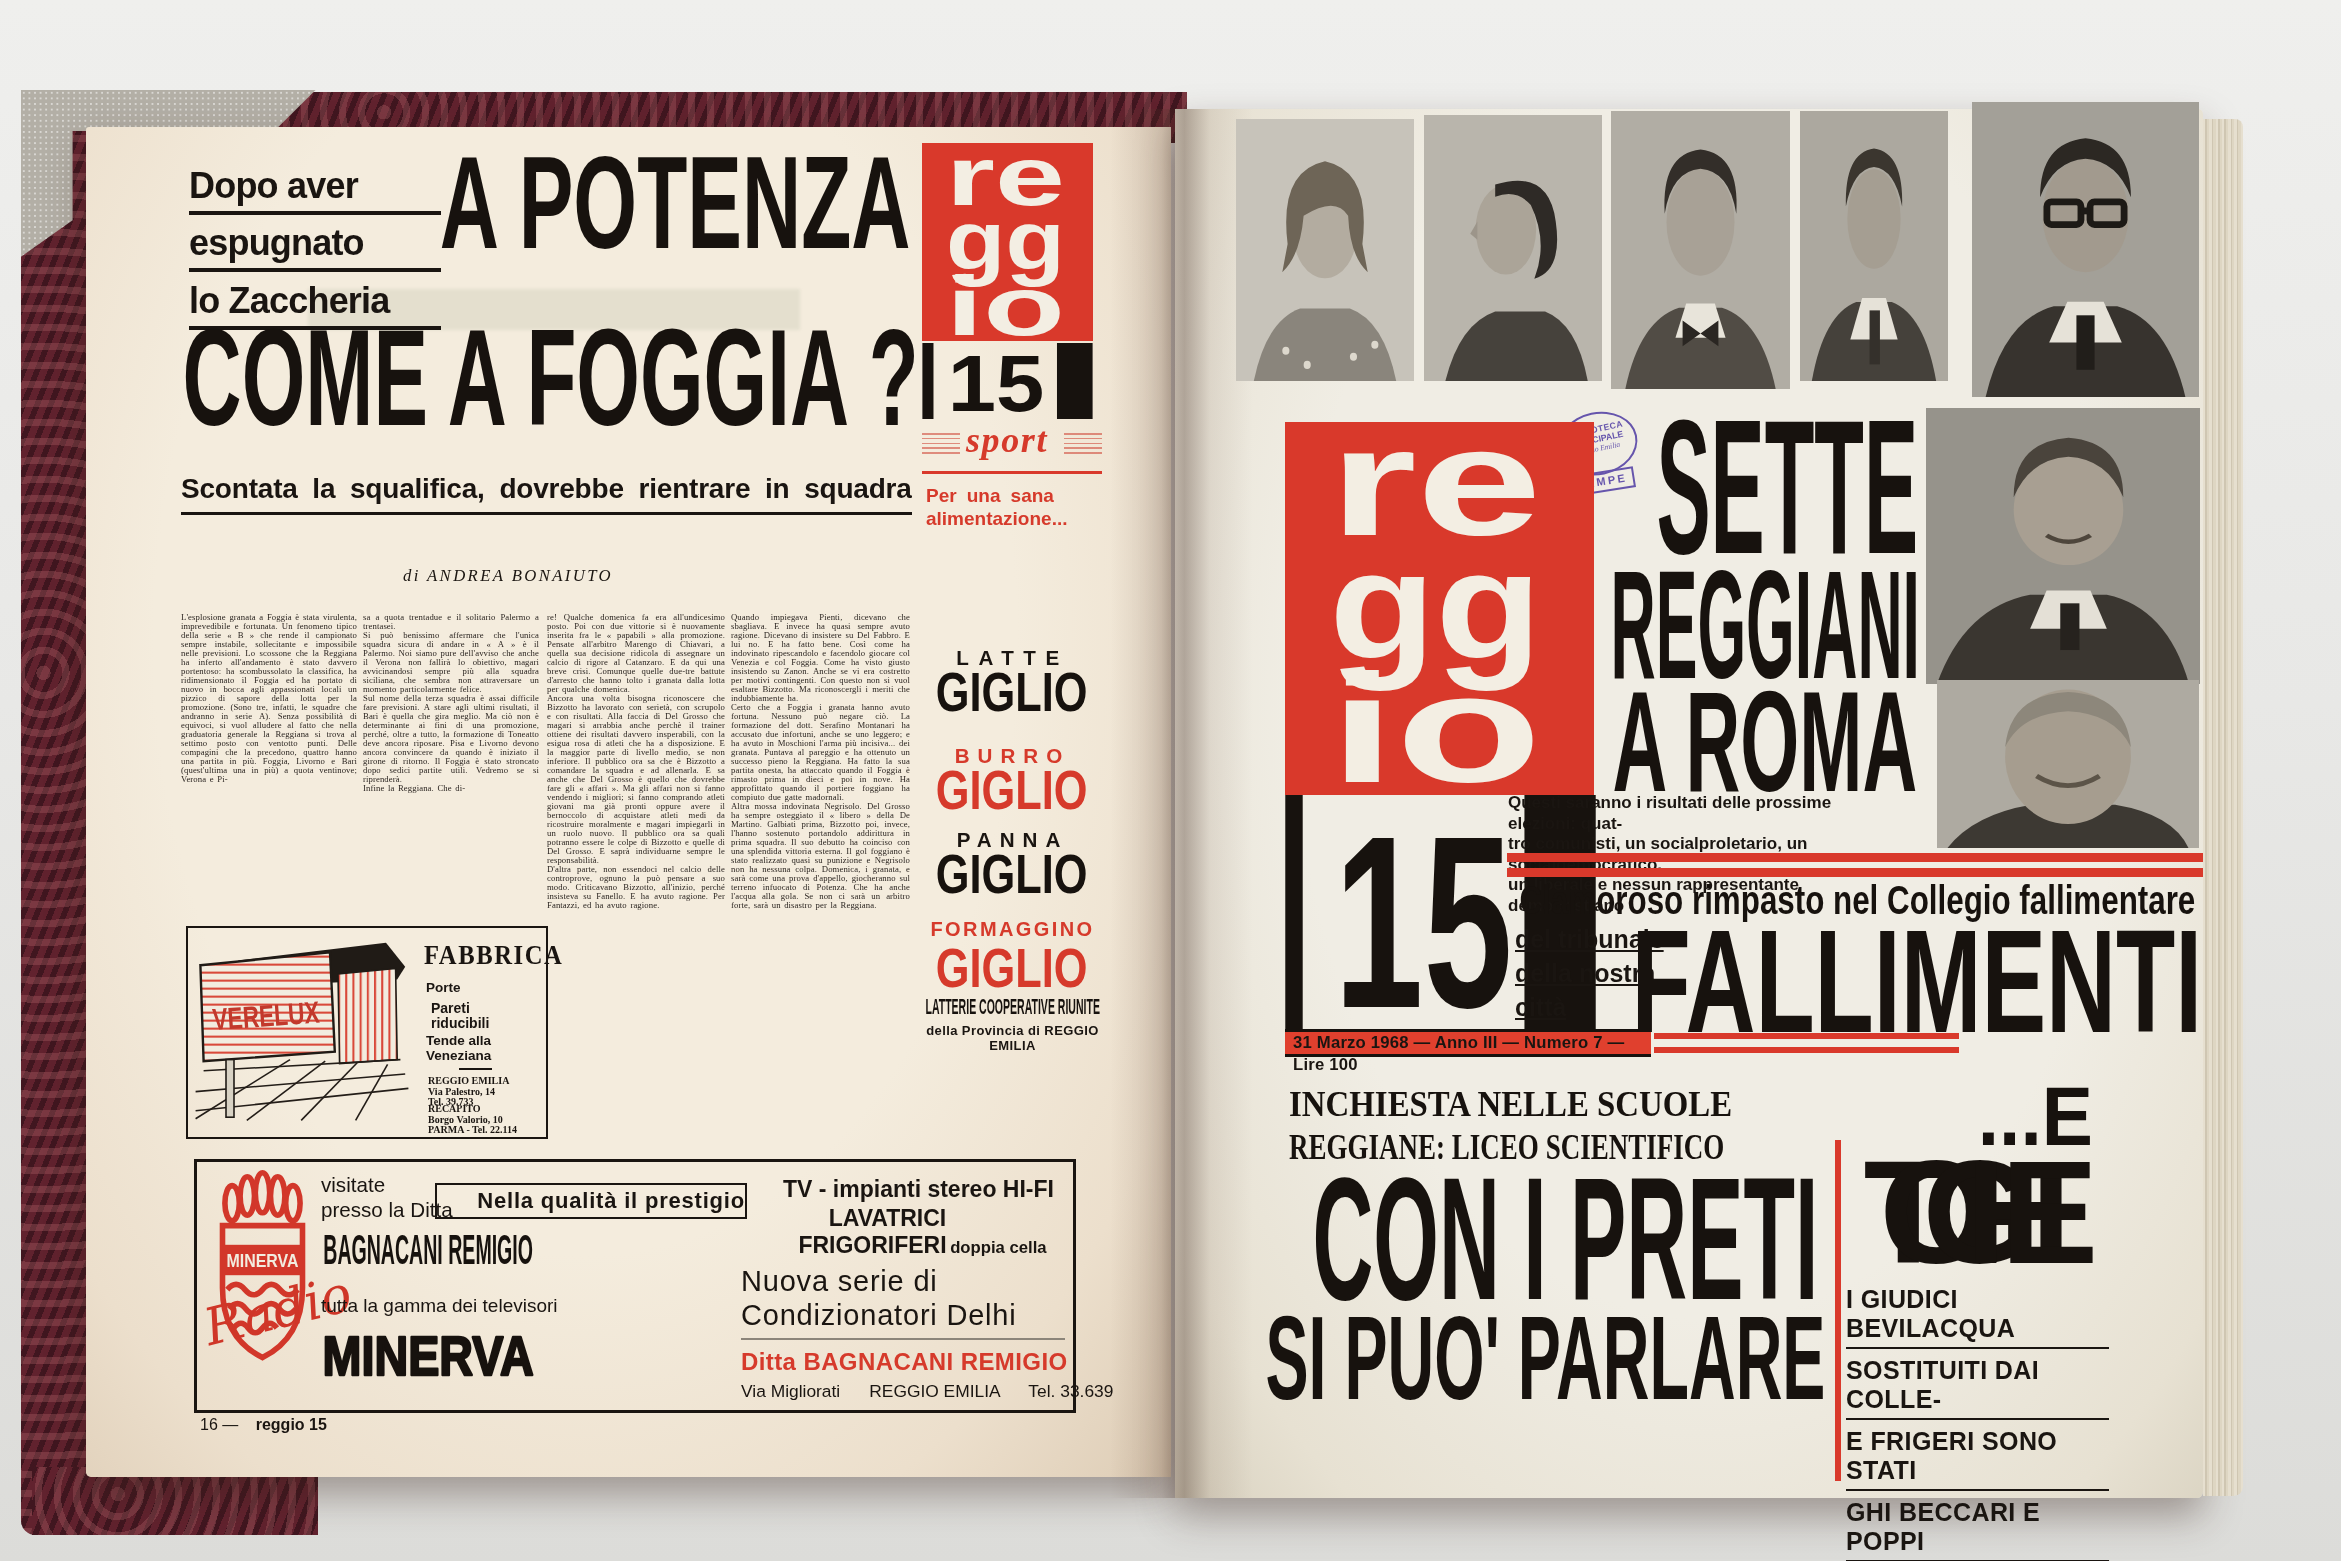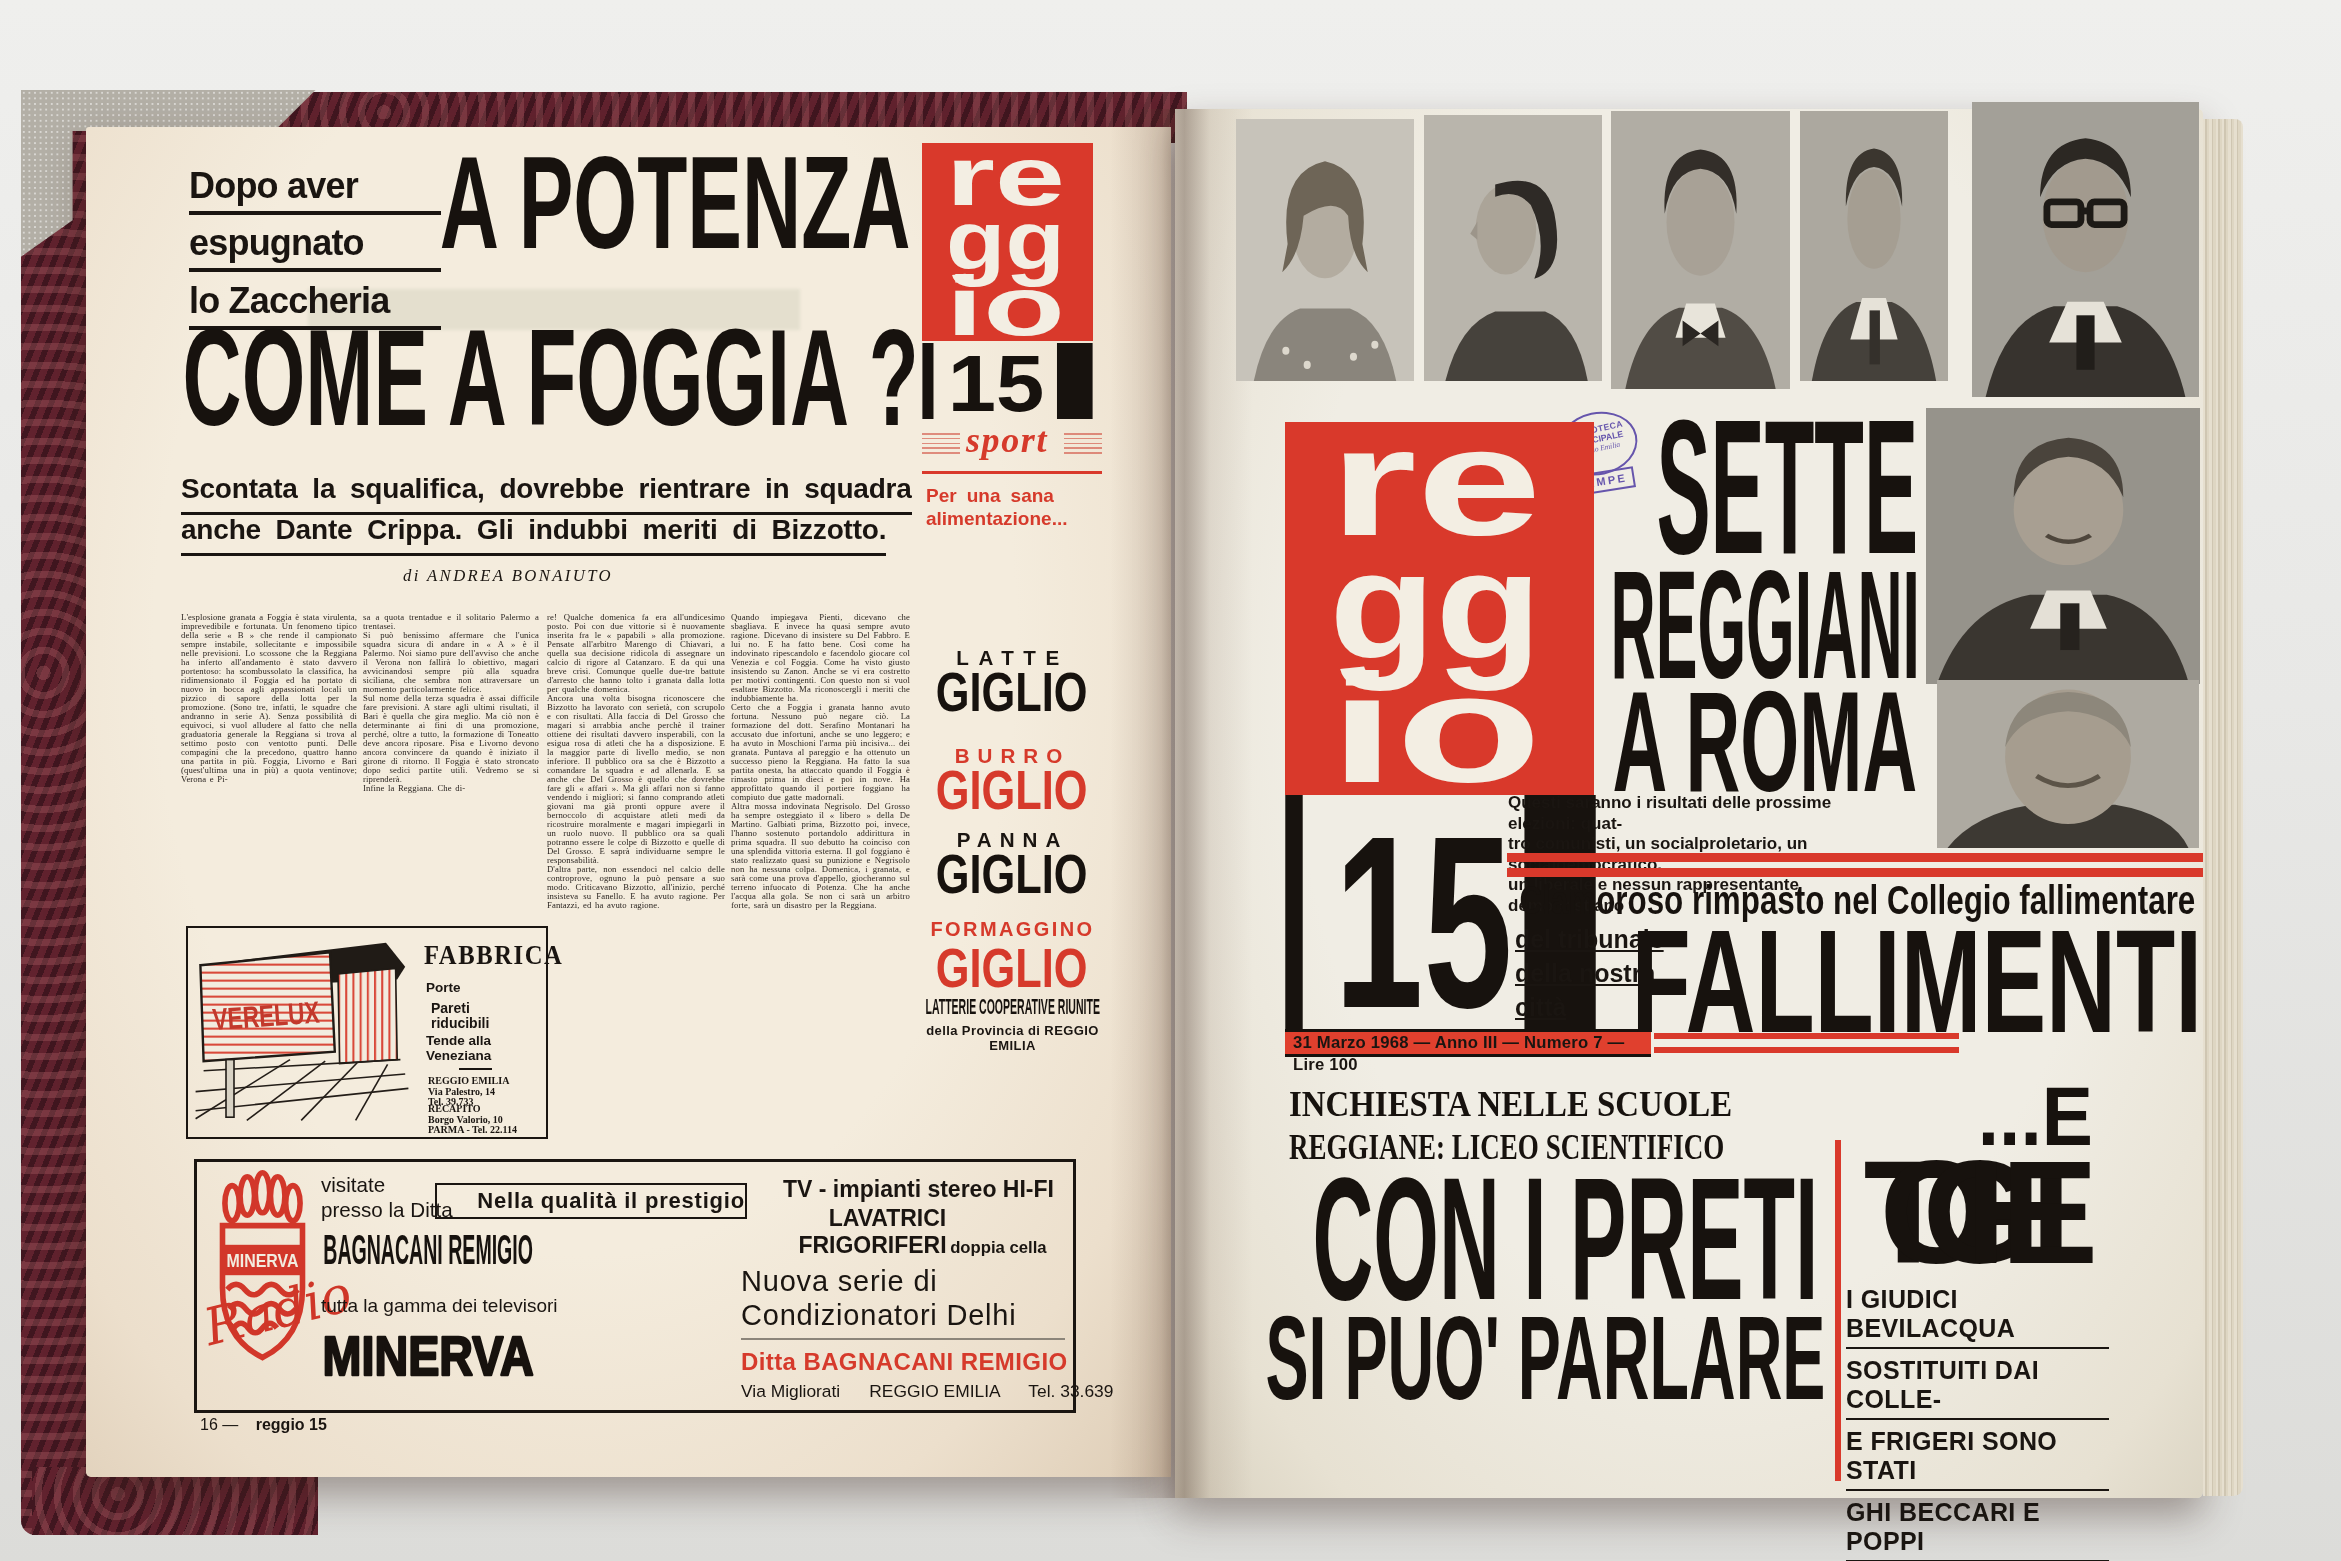--- a/index.html
+++ b/index.html
@@ -70,23 +70,20 @@
   <svg class="abs ht" style="left:438px;top:151px;" width="479" height="111" viewBox="0 0 604 140">
     <text x="2" y="122" font-size="165" textLength="594" lengthAdjust="spacingAndGlyphs">A POTENZA</text>
   </svg>
   <svg class="abs ht" style="left:181px;top:324px;" width="744" height="115" viewBox="0 0 938 145">
     <text x="2" y="127" font-size="172" textLength="928" lengthAdjust="spacingAndGlyphs">COME A FOGGIA ?</text>
   </svg>
 
   <div class="abs" style="left:181px;top:473px;">
     <span class="subline">Scontata la squalifica, dovrebbe rientrare in squadra</span>
   </div>
-  <div class="abs" style="left:181px;top:514px;">
-    <span class="subline">anche Dante Crippa. Gli indubbi meriti di Bizzotto.</span>
-  </div>
 
   <div class="abs serif ink" style="left:397px;top:566px;width:222px;text-align:center;font-style:italic;font-size:16.7px;letter-spacing:2.4px;">di ANDREA BONAIUTO</div>
 
   <div class="abs bodycol" style="left:181px;top:613px;width:176px;height:306px;">L'esplosione granata a Foggia è stata virulenta, imprevedibile e fortunata. Un fenomeno tipico della serie « B » che rende il campionato sempre instabile, sollecitante e impossibile nelle previsioni. Lo scossone che la Reggiana ha inferto all'andamento è stato davvero portentoso: ha scombussolato la classifica, ha ridimensionato il Foggia ed ha portato di nuovo in bocca agli appassionati locali un pizzico di sapore della lotta per la promozione. (Sono tre, infatti, le squadre che andranno in serie A). Senza possibilità di equivoci, si vuol alludere al fatto che nella graduatoria generale la Reggiana si trova al settimo posto con ventotto punti. Delle compagini che la precedono, quattro hanno una partita in più. Foggia, Livorno e Bari (quest'ultima una in più) a quota ventinove; Verona e Pi-</div>
   <div class="abs bodycol" style="left:363px;top:613px;width:176px;height:306px;">sa a quota trentadue e il solitario Palermo a trentasei.
 Si può benissimo affermare che l'unica squadra sicura di andare in « A » è il Palermo. Noi siamo pure dell'avviso che anche il Verona non fallirà lo obiettivo, magari avvicinandosi sempre più alla squadra siciliana, che sembra non attraversare un momento particolarmente felice.
 Sul nome della terza squadra è assai difficile fare previsioni. A stare agli ultimi risultati, il Bari è quella che gira meglio. Ma ciò non è determinante ai fini di una promozione, perché, oltre a tutto, la formazione di Toneatto deve ancora riposare. Pisa e Livorno devono ancora convincere da quando è iniziato il girone di ritorno. Il Foggia è stato stroncato dopo sedici partite utili. Vedremo se si riprenderà.
 Infine la Reggiana. Che di-</div>
   <div class="abs bodycol" style="left:547px;top:613px;width:178px;height:525px;">re! Qualche domenica fa era all'undicesimo posto. Poi con due vittorie si è nuovamente inserita fra le « papabili » alla promozione. Pensate all'arbitro Marengo di Chiavari, a quella sua decisione ridicola di assegnare un calcio di rigore al Catanzaro. E da qui una breve crisi. Comunque quelle due-tre battute d'arresto che hanno tolto i granata dalla lotta per qualche domenica.
 Ancora una volta bisogna riconoscere che Bizzotto ha lavorato con serietà, con scrupolo e con risultati. Alla faccia di Del Grosso che magari si arrabbia anche perchè il trainer ottiene dei risultati davvero insperabili, con la esigua rosa di atleti che ha a disposizione. E la maggior parte di livello medio, se non inferiore. Il pubblico ora sa che è Bizzotto a comandare la squadra e ad allenarla. E sa anche che Del Grosso è quello che dovrebbe fare gli « affari ». Ma gli affari non si fanno vendendo i migliori; si fanno comprando atleti giovani ma già pronti oppure avere il bernoccolo di acquistare atleti medi da ricostruire moralmente e magari impiegarli in un ruolo nuovo. Il pubblico ora sa quali potranno essere le colpe di Bizzotto e quelle di Del Grosso. E saprà individuarne sempre le responsabilità.

